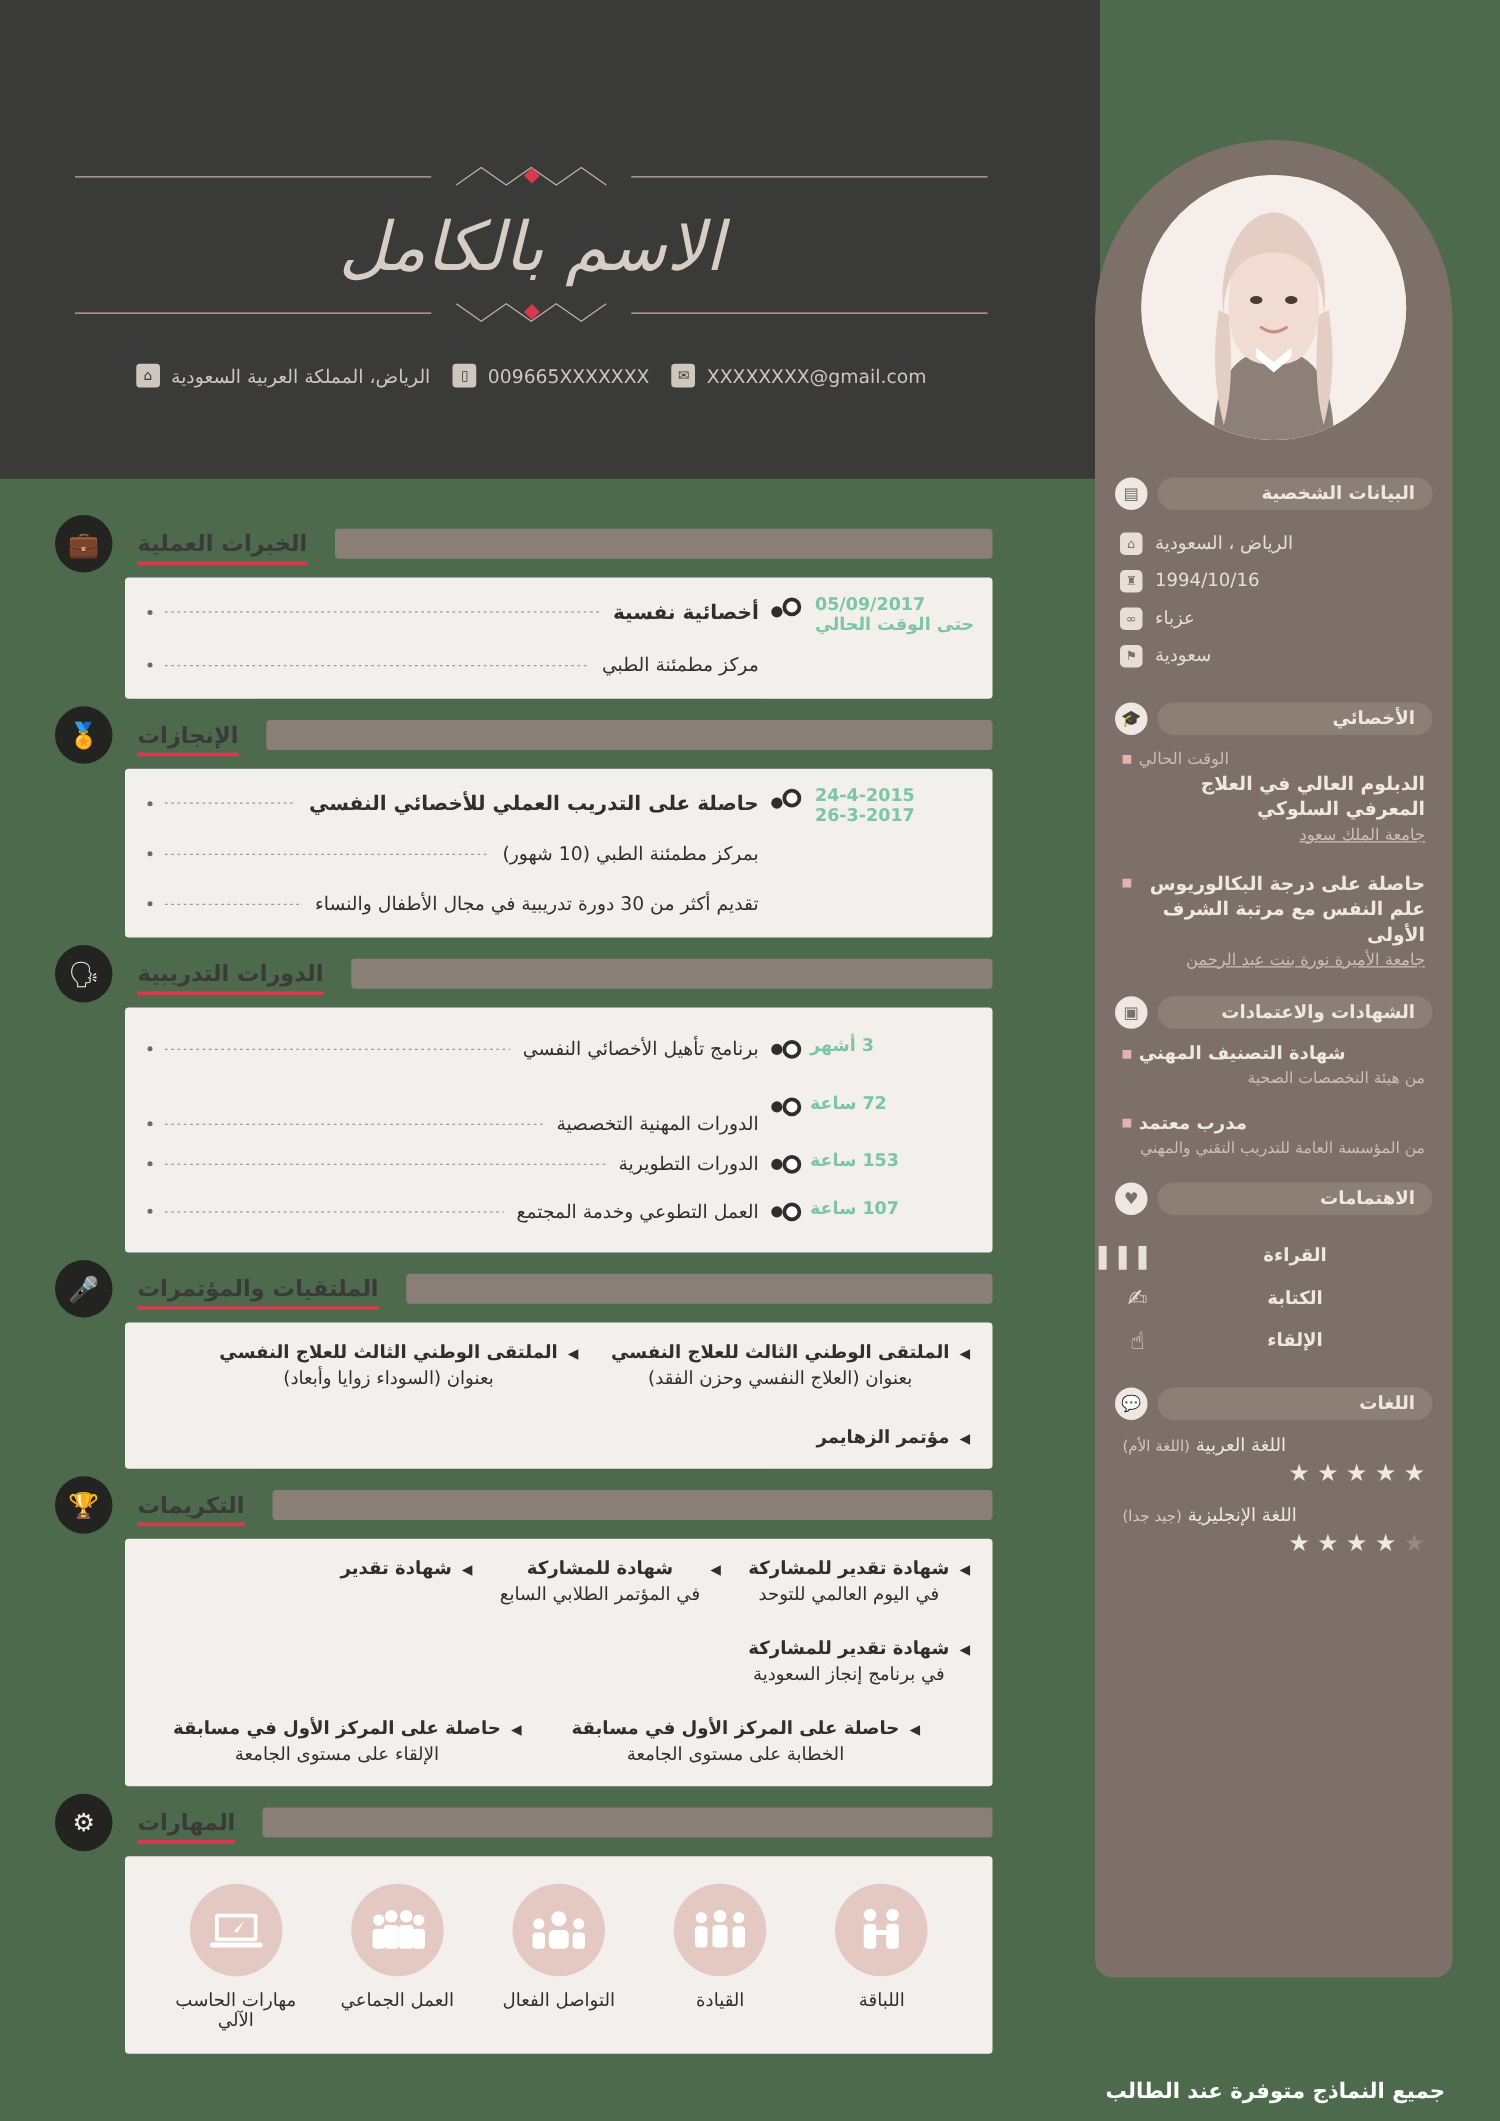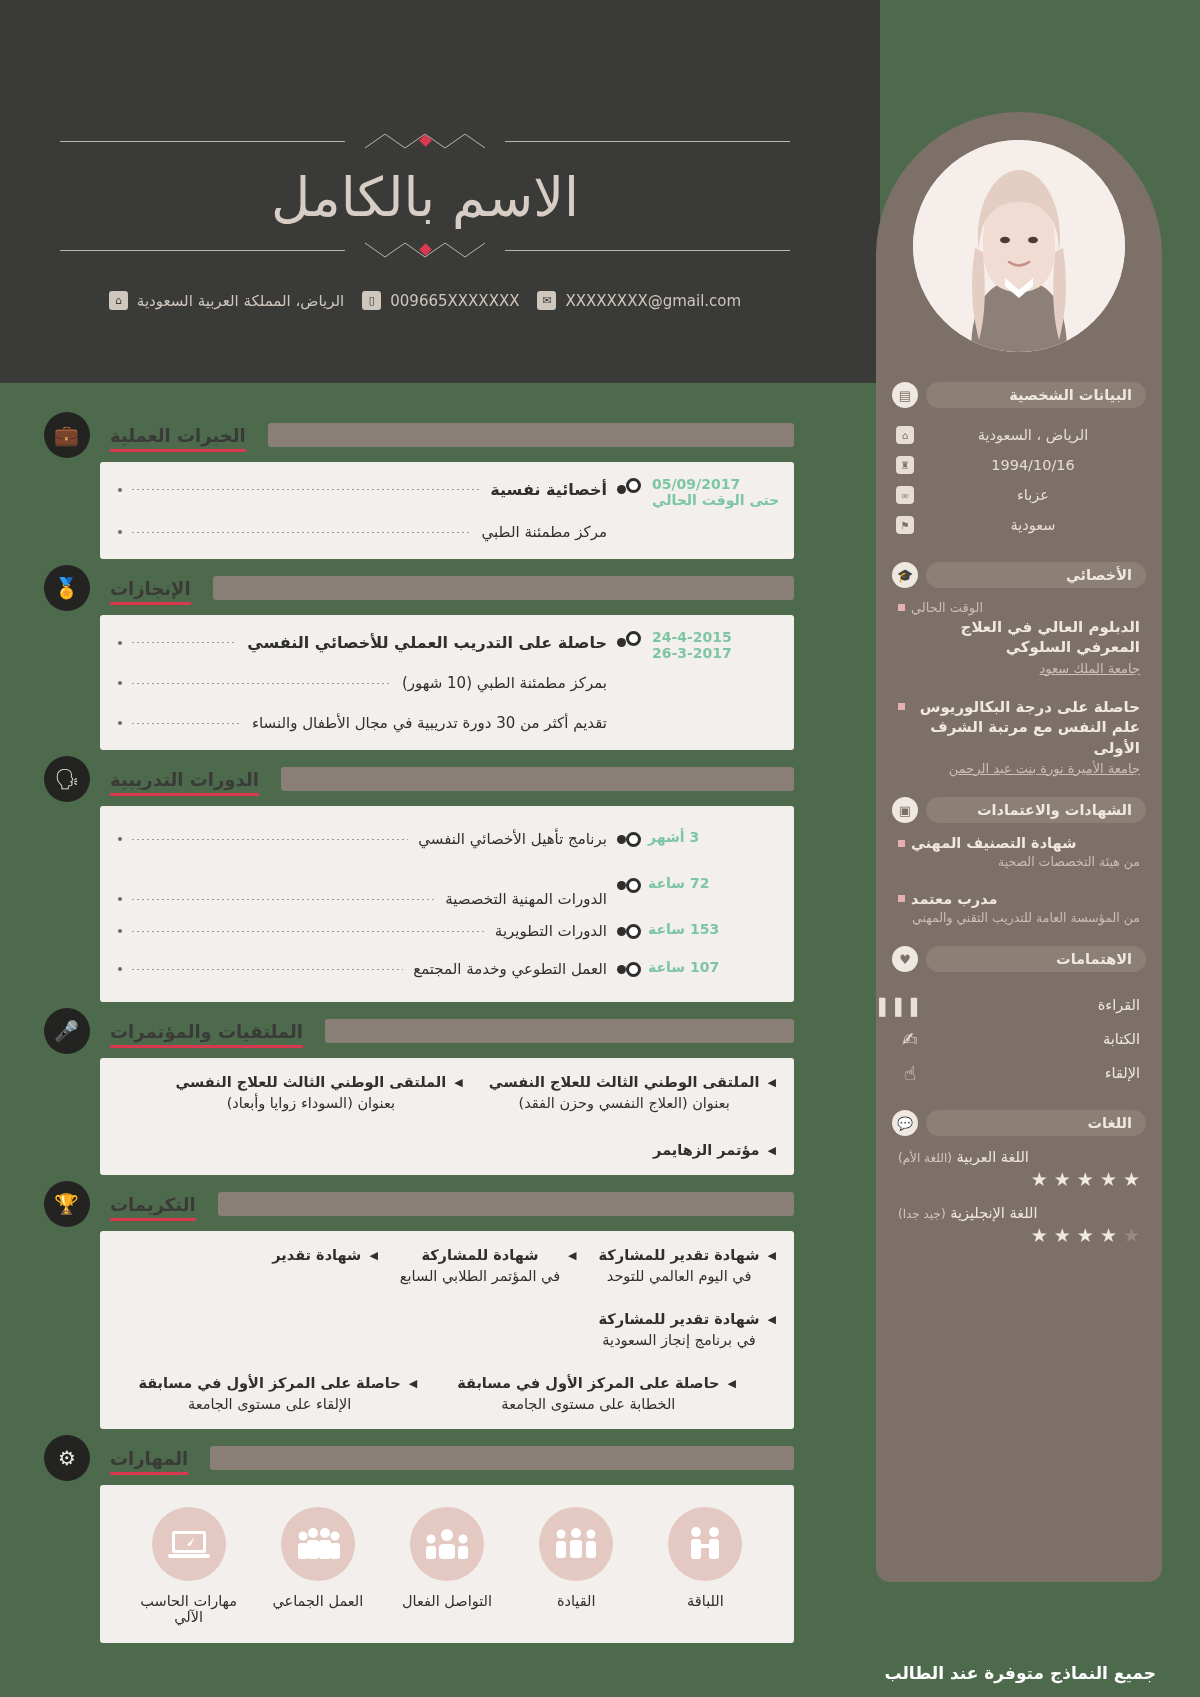--- a/index.html
+++ b/index.html
@@ -33,20 +33,21 @@
     flex: 1 1 auto; height: 1px; background: #bfb3a8;
   }
   .ornament svg { display: block; }
   .full-name {
     font-size: 54px;
     color: #d8cdc4;
     letter-spacing: 1px;
     padding: 14px 0 10px;
     font-weight: 400;
     direction: rtl;
+    font-style: italic;
   }
   .contact-row {
     margin-top: 30px;
     display: flex; align-items: center; justify-content: center;
     gap: 18px;
     color: #cfc6bd;
     font-size: 15px;
     direction: rtl;
   }
   .contact-item { display: flex; align-items: center; gap: 9px; }
@@ -101,21 +102,21 @@
     color: #e7ded7; font-size: 14.5px;
     direction: rtl;
   }
   .kv-row .kv-ico {
     order: 2;
     width: 18px; height: 18px; border-radius: 4px;
     background: #e7ded7; color: #7c7068;
     display: flex; align-items: center; justify-content: center;
     font-size: 10px; flex: 0 0 auto;
   }
-  .kv-row .kv-txt { order: 1; flex: 1 1 auto; text-align: center; }
+  .kv-row .kv-txt { order: 1; flex: 1 1 auto; text-align: left; }
 
   .edu-block { margin: 12px 6px 20px 6px; direction: rtl; text-align: right; }
   .edu-tag {
     color: #c9bdb5; font-size: 13px; margin-bottom: 2px;
     display: flex; align-items: center; gap: 6px; justify-content: flex-end;
   }
   .sq { width: 7px; height: 7px; background: #e4b0b0; flex: 0 0 auto; }
   .edu-title {
     color: #efe7e1; font-size: 15px; font-weight: bold; line-height: 1.35;
   }
@@ -130,21 +131,21 @@
 
   .interests {
     margin: 16px 6px 20px 6px; direction: rtl;
   }
   .int-row {
     display: flex; align-items: center; gap: 10px;
     justify-content: flex-start; height: 34px;
     color: #efe7e1; font-size: 14.5px;
   }
   .int-row .int-ico { order: 2; font-size: 19px; color: #e9e0d9; width: 24px; text-align: center; }
-  .int-row .int-txt { order: 1; flex: 1 1 auto; text-align: right; }
+  .int-row .int-txt { order: 1; flex: 1 1 auto; text-align: center; font-weight: bold; }
 
   .lang-block { margin: 12px 6px 10px 6px; direction: rtl; text-align: left; }
   .lang-name { color: #efe7e1; font-size: 14.5px; margin-bottom: 5px; margin-top: 13px; }
   .lang-name small { font-size: 12px; color: #d3c8c1; }
   .stars { display: flex; gap: 6px; justify-content: flex-start; margin-bottom: 16px; }
   .star { font-size: 19px; color: #efe7e1; line-height: 1; }
   .star.off { color: #968a82; }
 
   
   .main {

